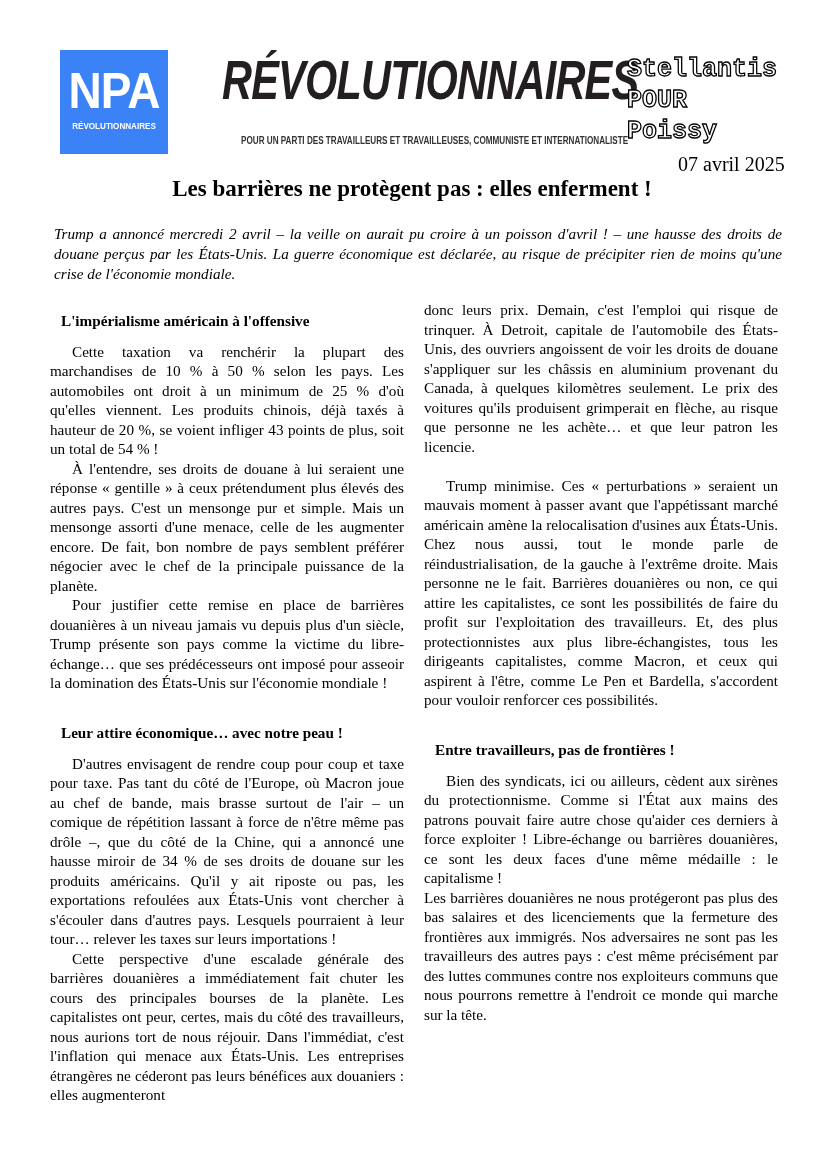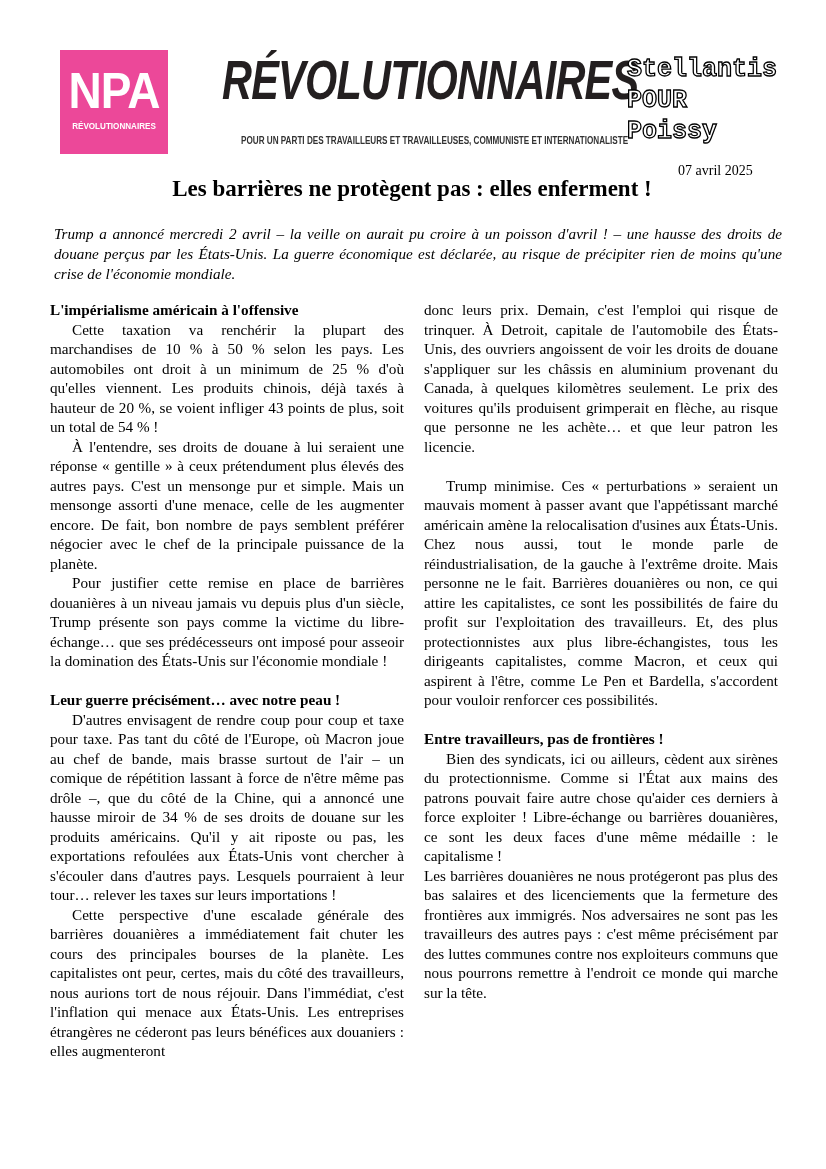--- a/index.html
+++ b/index.html
@@ -1,21 +1,21 @@
 <!DOCTYPE html>
 <html><head>
 <meta charset="utf-8">
 <style>
   * { box-sizing: border-box; margin: 0; padding: 0; }
   html, body { width: 826px; height: 1169px; background: #ffffff; }
   body { position: relative; font-family: "Liberation Serif", serif; color: #000; overflow: hidden; }
 
   .logo {
     position: absolute; left: 60px; top: 50px; width: 108px; height: 104px;
-    background: #ec4899; color: #fff; text-align: center;
+    background: #3b82f6; color: #fff; text-align: center;
   }
   .logo .big {
     font-family: "Liberation Sans", sans-serif; font-weight: bold;
     font-size: 50px; line-height: 50px; margin-top: 16px; letter-spacing: -1px;
     transform: scaleX(0.92);
   }
   .logo .small {
     font-family: "Liberation Sans", sans-serif; font-weight: bold;
     font-size: 9px; margin-top: 5px; letter-spacing: 0; transform: scaleX(0.9);
   }
@@ -32,39 +32,39 @@
     font-size: 11px; color: #333; transform: scaleX(0.74); transform-origin: left top; white-space: nowrap;
   }
 
   .site {
     position: absolute; right: 49px; top: 54px; text-align: left;
     font-family: Liberation Mono, monospace; font-weight: bold;
     font-size: 25px; line-height: 31px; color: #fff;
     -webkit-text-stroke: 1.3px #000;
   }
   .date {
-    position: absolute; left: 678px; top: 163px; font-size: 14px;
+    position: absolute; left: 678px; top: 153px; font-size: 20px;
   }
 
   .headline {
     position: absolute; left: 0; top: 176px; width: 824px; text-align: center;
     font-weight: bold; font-size: 23px;
   }
   .chapo {
     position: absolute; left: 54px; top: 224px; width: 728px;
     font-style: italic; font-size: 15.2px; line-height: 19.8px; text-align: justify;
   }
 
   .col {
     position: absolute; top: 300px; width: 354px;
     font-size: 15.2px; line-height: 19.5px; text-align: justify; hyphens: auto;
   }
   .col.left { left: 50px; }
   .col.right { left: 424px; }
-  .col h2 { font-size: 15.2px; font-weight: bold; line-height: 19.5px; margin: 0; }
+  .col h2 { font-size: 15.2px; font-weight: bold; line-height: 19.5px; margin: 11px; }
   .col p { text-indent: 22px; }
   .col p.noindent { text-indent: 0; }
   .col .gap { height: 19.5px; }
 </style>
 </head>
 <body>
 
 <div class="logo">
   <div class="big">NPA</div>
   <div class="small">RÉVOLUTIONNAIRES</div>
@@ -82,21 +82,21 @@
 
 <h1 class="headline">Les barrières ne protègent pas : elles enferment !</h1>
 <p class="chapo">Trump a annoncé mercredi 2 avril – la veille on aurait pu croire à un poisson d'avril ! – une hausse des droits de douane perçus par les États-Unis. La guerre économique est déclarée, au risque de précipiter rien de moins qu'une crise de l'économie mondiale.</p>
 
 <div class="col left">
   <h2>L'impérialisme américain à l'offensive</h2>
   <p>Cette taxation va renchérir la plupart des marchandises de 10 % à 50 % selon les pays. Les automobiles ont droit à un minimum de 25 % d'où qu'elles viennent. Les produits chinois, déjà taxés à hauteur de 20 %, se voient infliger 43 points de plus, soit un total de 54 % !</p>
   <p>À l'entendre, ses droits de douane à lui seraient une réponse « gentille » à ceux prétendument plus élevés des autres pays. C'est un mensonge pur et simple. Mais un mensonge assorti d'une menace, celle de les augmenter encore. De fait, bon nombre de pays semblent préférer négocier avec le chef de la principale puissance de la planète.</p>
   <p>Pour justifier cette remise en place de barrières douanières à un niveau jamais vu depuis plus d'un siècle, Trump présente son pays comme la victime du libre-échange… que ses prédécesseurs ont imposé pour asseoir la domination des États-Unis sur l'économie mondiale !</p>
   <div class="gap"></div>
-  <h2>Leur guerre précisément… avec notre peau !</h2>
+  <h2>Leur attire économique… avec notre peau !</h2>
   <p>D'autres envisagent de rendre coup pour coup et taxe pour taxe. Pas tant du côté de l'Europe, où Macron joue au chef de bande, mais brasse surtout de l'air – un comique de répétition lassant à force de n'être même pas drôle –, que du côté de la Chine, qui a annoncé une hausse miroir de 34 % de ses droits de douane sur les produits américains. Qu'il y ait riposte ou pas, les exportations refoulées aux États-Unis vont chercher à s'écouler dans d'autres pays. Lesquels pourraient à leur tour…  relever les taxes sur leurs importations !</p>
   <p>Cette perspective d'une escalade générale des barrières douanières a immédiatement fait chuter les cours des principales bourses de la planète. Les capitalistes ont peur, certes, mais du côté des travailleurs, nous aurions tort de nous réjouir. Dans l'immédiat, c'est l'inflation qui menace aux États-Unis. Les entreprises étrangères ne céderont pas leurs bénéfices aux douaniers : elles augmenteront</p>
 </div>
 
 <div class="col right">
   <p class="noindent">donc leurs prix. Demain, c'est l'emploi qui risque de trinquer. À Detroit, capitale de l'automobile des États-Unis, des ouvriers angoissent de voir les droits de douane s'appliquer sur les châssis en aluminium provenant du Canada, à quelques kilomètres seulement. Le prix des voitures qu'ils produisent grimperait en flèche, au risque que personne ne les achète… et que leur patron les licencie.</p>
   <div class="gap"></div>
   <p>Trump minimise. Ces « perturbations » seraient un mauvais moment à passer avant que l'appétissant marché américain amène la relocalisation d'usines aux États-Unis. Chez nous aussi, tout le monde parle de réindustrialisation, de la gauche à l'extrême droite. Mais personne ne le fait. Barrières douanières ou non, ce qui attire les capitalistes, ce sont les possibilités de faire du profit sur l'exploitation des travailleurs. Et, des plus protectionnistes aux plus libre-échangistes, tous les dirigeants capitalistes, comme Macron, et ceux qui aspirent à l'être, comme Le Pen et Bardella, s'accordent pour vouloir renforcer ces possibilités.</p>
   <div class="gap"></div>
   <h2>Entre travailleurs, pas de frontières !</h2>

